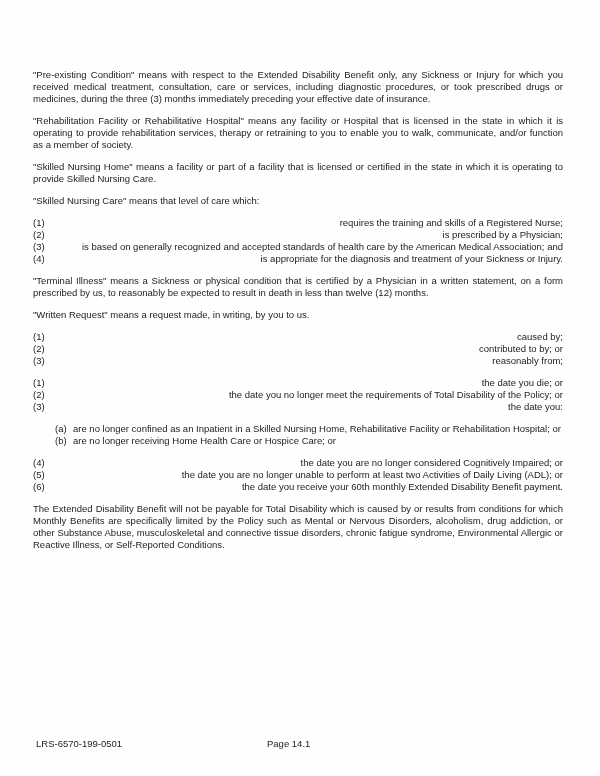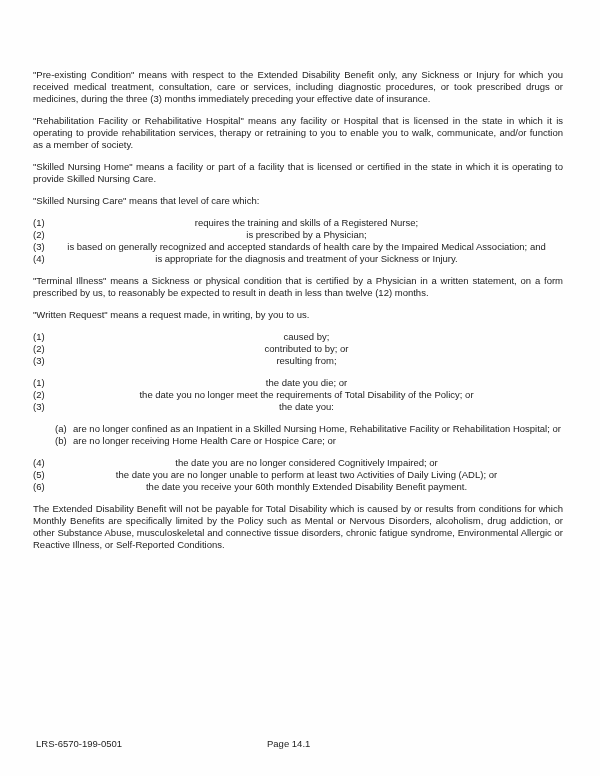--- a/index.html
+++ b/index.html
@@ -26,21 +26,21 @@
   }
   .li {
     display: flex;
     align-items: flex-start;
   }
   .li-marker {
     flex: 0 0 17px;
   }
   .li-text {
     flex: 1;
-    text-align: center;
+    text-align: right;
   }
   .sublist {
     margin: 0 0 10px 22px;
   }
   .sublist .li-marker {
     flex: 0 0 18px;
   }
   .sublist .li-text {
     text-align: justify;
   }
@@ -79,21 +79,21 @@
     <div class="li">
       <span class="li-marker">(1)</span>
       <span class="li-text">requires the training and skills of a Registered Nurse;</span>
     </div>
     <div class="li">
       <span class="li-marker">(2)</span>
       <span class="li-text">is prescribed by a Physician;</span>
     </div>
     <div class="li">
       <span class="li-marker">(3)</span>
-      <span class="li-text">is based on generally recognized and accepted standards of health care by the Impaired Medical Association; and</span>
+      <span class="li-text">is based on generally recognized and accepted standards of health care by the American Medical Association; and</span>
     </div>
     <div class="li">
       <span class="li-marker">(4)</span>
       <span class="li-text">is appropriate for the diagnosis and treatment of your Sickness or Injury.</span>
     </div>
   </div>
 
   <p class="para">"Terminal Illness" means a Sickness or physical condition that is certified by a Physician in a written statement, on a form prescribed by us, to reasonably be expected to result in death in less than twelve (12) months.</p>
 
   <p class="para">"Written Request" means a request made, in writing, by you to us.</p>
@@ -104,21 +104,21 @@
     <div class="li">
       <span class="li-marker">(1)</span>
       <span class="li-text">caused by;</span>
     </div>
     <div class="li">
       <span class="li-marker">(2)</span>
       <span class="li-text">contributed to by; or</span>
     </div>
     <div class="li">
       <span class="li-marker">(3)</span>
-      <span class="li-text">resulting from;</span>
+      <span class="li-text">reasonably from;</span>
     </div>
   </div>
 
 
 
 
   <div class="list">
     <div class="li">
       <span class="li-marker">(1)</span>
       <span class="li-text">the date you die; or</span>

